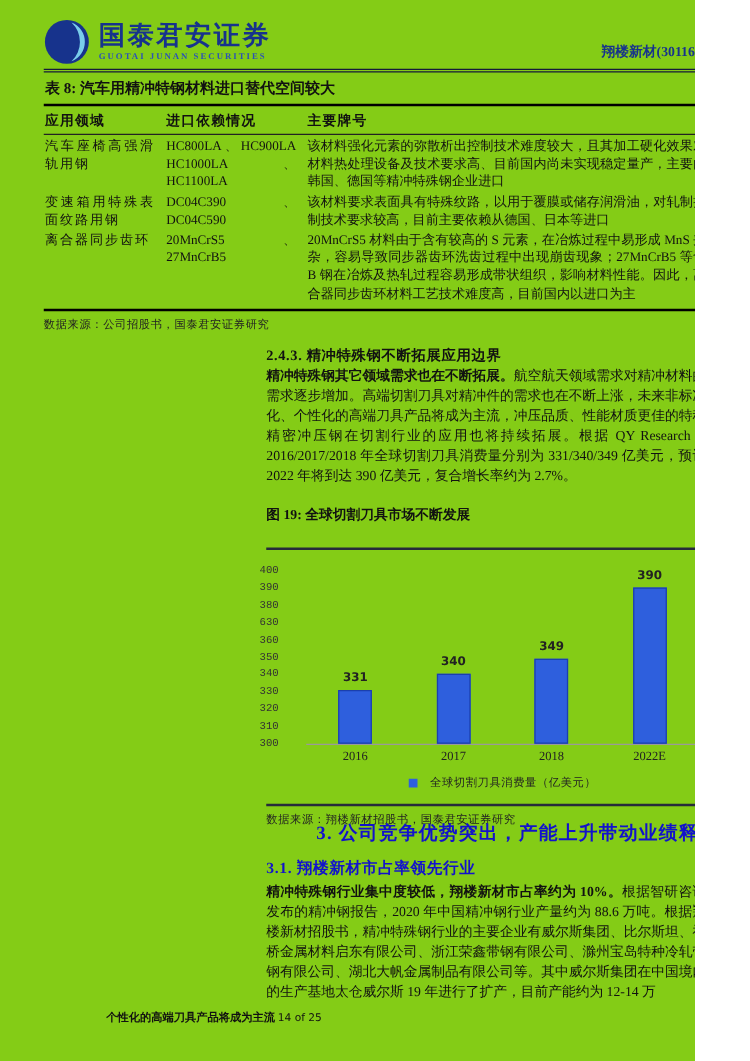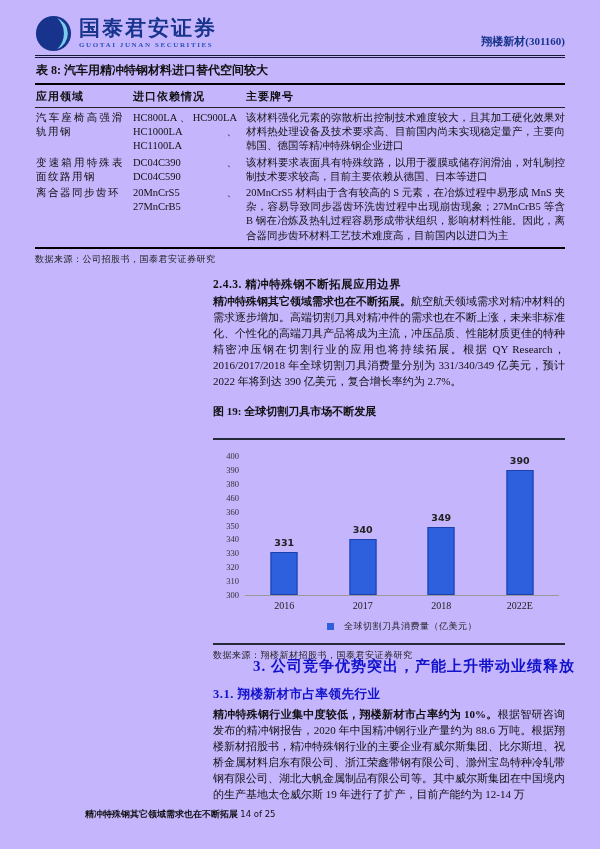--- a/index.html
+++ b/index.html
@@ -1,18 +1,18 @@
 <!DOCTYPE html>
 <html><head>
 <meta charset="utf-8">
 <style>
   * { margin:0; padding:0; box-sizing:border-box; }
   html,body { background:#ffffff; }
   body { width:600px; height:849px; font-family:"Liberation Serif","DejaVu Serif",serif; color:#111; }
-  .page { position:relative; width:600px; height:849px; overflow:hidden; background:#c4b5fd; }
+  .page { position:relative; width:556px; height:849px; overflow:hidden; background:#84cc16; }
 
   
   .header { position:absolute; left:35px; top:13px; width:530px; height:45px;
             display:flex; justify-content:space-between; align-items:flex-end;
             border-bottom:3px double #151a3a; padding-bottom:3px; }
   .brand { display:flex; align-items:center; gap:7px; }
   .brand-logo { width:37px; height:37px; }
   .brand-text { display:flex; flex-direction:column; line-height:1; }
   .brand-cn { font-size:21px; font-weight:bold; color:#17338c; letter-spacing:2px; }
   .brand-en { font-size:7px; font-weight:bold; color:#2a52b8; letter-spacing:1.6px; margin-top:3px; }
@@ -35,21 +35,21 @@
   .h243 { top:277px; font-size:11.5px; font-weight:bold; letter-spacing:0.5px; }
   .p243 { top:293px; font-size:11px; line-height:16px; text-align:justify; }
   .lead-bold { font-weight:bold; }
 
   
   .figure { top:404px; }
   .fig-title { font-size:11px; font-weight:bold; padding-bottom:19px; border-bottom:2px solid #262b3a; }
   .chart { position:relative; padding:16px 6px 0 0; }
   .chart-inner { display:flex; }
   .y-axis { position:relative; width:32px; height:140px; flex:0 0 32px; }
-  .ytick { position:absolute; right:6px; font-family:Liberation Serif, serif;
+  .ytick { position:absolute; right:22px; font-family:Liberation Mono, monospace;
            font-size:8.5px; color:#333; }
   .plot { position:relative; flex:1; height:140px; border-bottom:1.2px solid #9a9a9a;
           display:flex; }
   .slot { flex:1; position:relative; }
   .bar { position:absolute; bottom:0; left:50%; transform:translateX(-50%);
          width:27px; border:1px solid; }
   .bar-label { position:absolute; left:50%; transform:translateX(-50%);
                font-family:"DejaVu Sans","Liberation Sans",sans-serif;
                font-size:9.5px; font-weight:bold; color:#222; }
   .x-axis { display:flex; margin-left:32px; margin-top:4px; }
@@ -119,21 +119,21 @@
   <div class="col p243"><span class="lead-bold">精冲特殊钢其它领域需求也在不断拓展。</span><span>航空航天领域需求对精冲材料的需求逐步增加。高端切割刀具对精冲件的需求也在不断上涨，未来非标准化、个性化的高端刀具产品将成为主流，冲压品质、性能材质更佳的特种精密冲压钢在切割行业的应用也将持续拓展。根据 QY Research，2016/2017/2018 年全球切割刀具消费量分别为 331/340/349 亿美元，预计 2022 年将到达 390 亿美元，复合增长率约为 2.7%。</span></div>
 
   <div class="col figure">
     <div class="fig-title">图 19: 全球切割刀具市场不断发展</div>
     <div class="chart fig-bottom">
       <div class="chart-inner">
         <div class="y-axis">
             <div class="ytick" style="top: -5px;">400</div>
             <div class="ytick" style="top: 8.9px;">390</div>
             <div class="ytick" style="top: 22.8px;">380</div>
-            <div class="ytick" style="top: 36.7px;">460</div>
+            <div class="ytick" style="top: 36.7px;">630</div>
             <div class="ytick" style="top: 50.6px;">360</div>
             <div class="ytick" style="top: 64.5px;">350</div>
             <div class="ytick" style="top: 78.4px;">340</div>
             <div class="ytick" style="top: 92.3px;">330</div>
             <div class="ytick" style="top: 106.2px;">320</div>
             <div class="ytick" style="top: 120.1px;">310</div>
             <div class="ytick" style="top: 134px; margin-left: 16px;">300</div>
           </div>
         <div class="plot">
             <div class="slot">
@@ -166,17 +166,17 @@
       </div>
     </div>
     <div class="src-note">数据来源：翔楼新材招股书，国泰君安证券研究</div>
   </div>
 
   <div class="col h3main">3.  公司竞争优势突出，产能上升带动业绩释放</div>
   <div class="col h3sub">3.1.  翔楼新材市占率领先行业</div>
   <div class="col p3"><span class="lead-bold">精冲特殊钢行业集中度较低，翔楼新材市占率约为 10%。</span><span>根据智研咨询发布的精冲钢报告，2020 年中国精冲钢行业产量约为 88.6 万吨。根据翔楼新材招股书，精冲特殊钢行业的主要企业有威尔斯集团、比尔斯坦、祝桥金属材料启东有限公司、浙江荣鑫带钢有限公司、滁州宝岛特种冷轧带钢有限公司、湖北大帆金属制品有限公司等。其中威尔斯集团在中国境内的生产基地太仓威尔斯 19 年进行了扩产，目前产能约为 12-14 万</span></div>
 
   <div class="footer">
-    <span>精冲特殊钢其它领域需求也在不断拓展</span>
+    <span>个性化的高端刀具产品将成为主流</span>
     <span class="pageno">14 of 25</span>
   </div>
 
 </div>
 
 </body></html>

